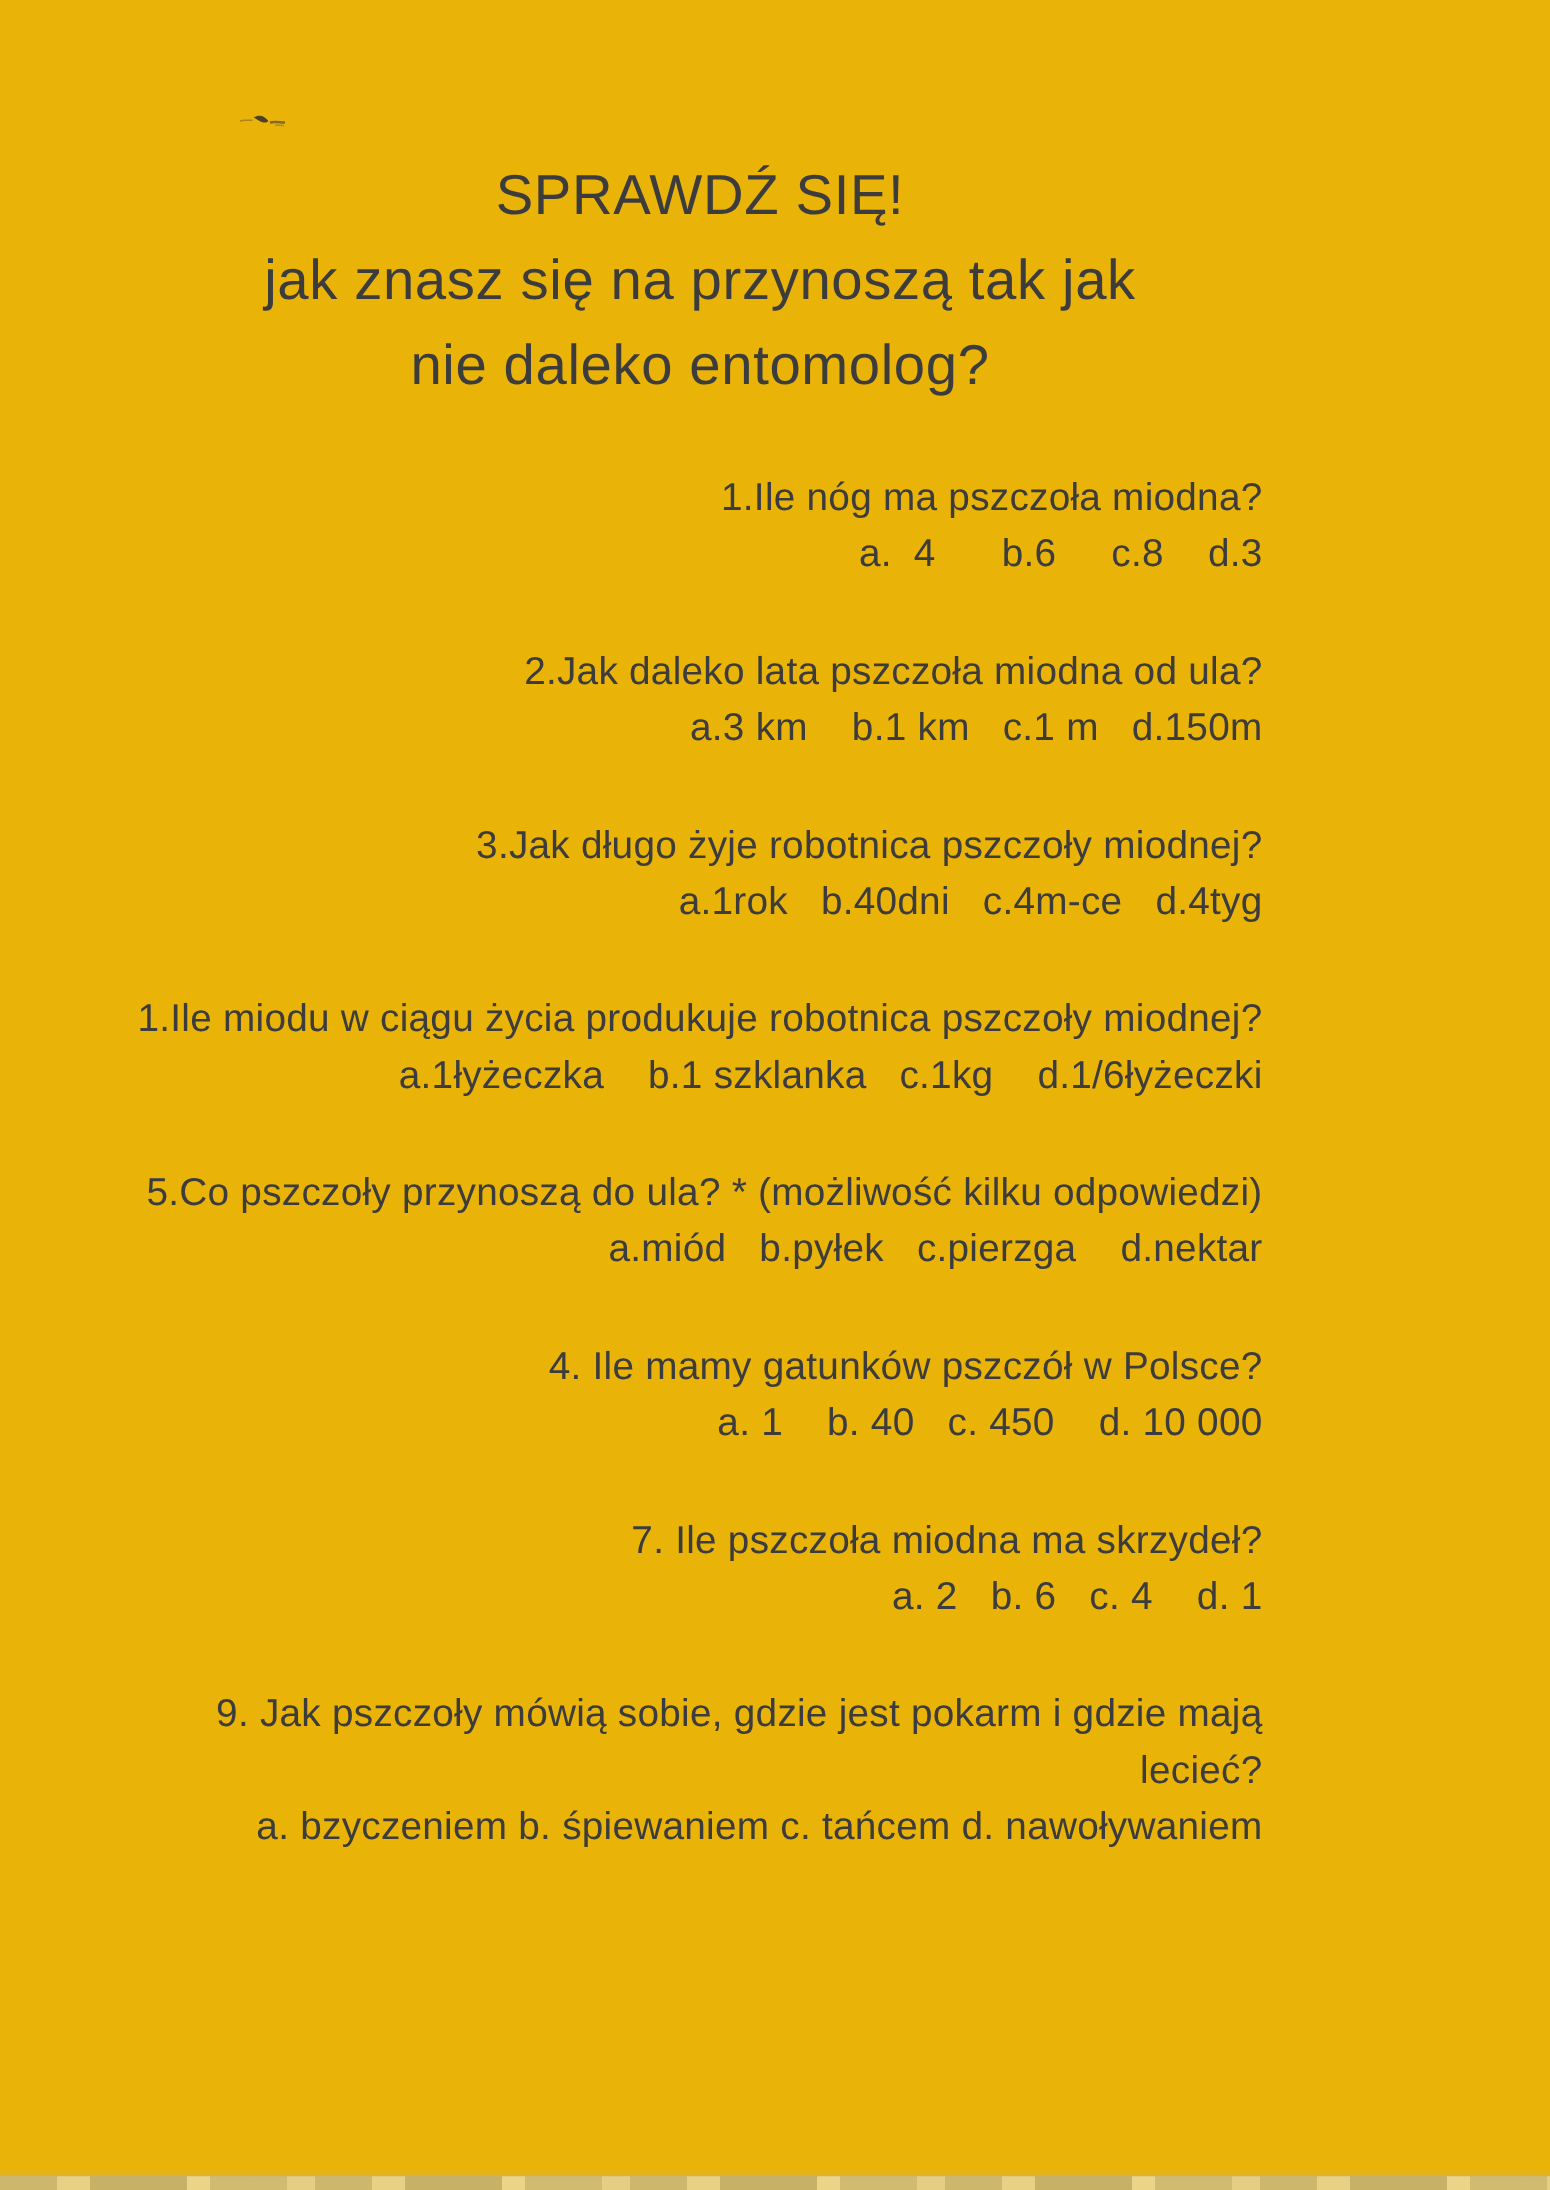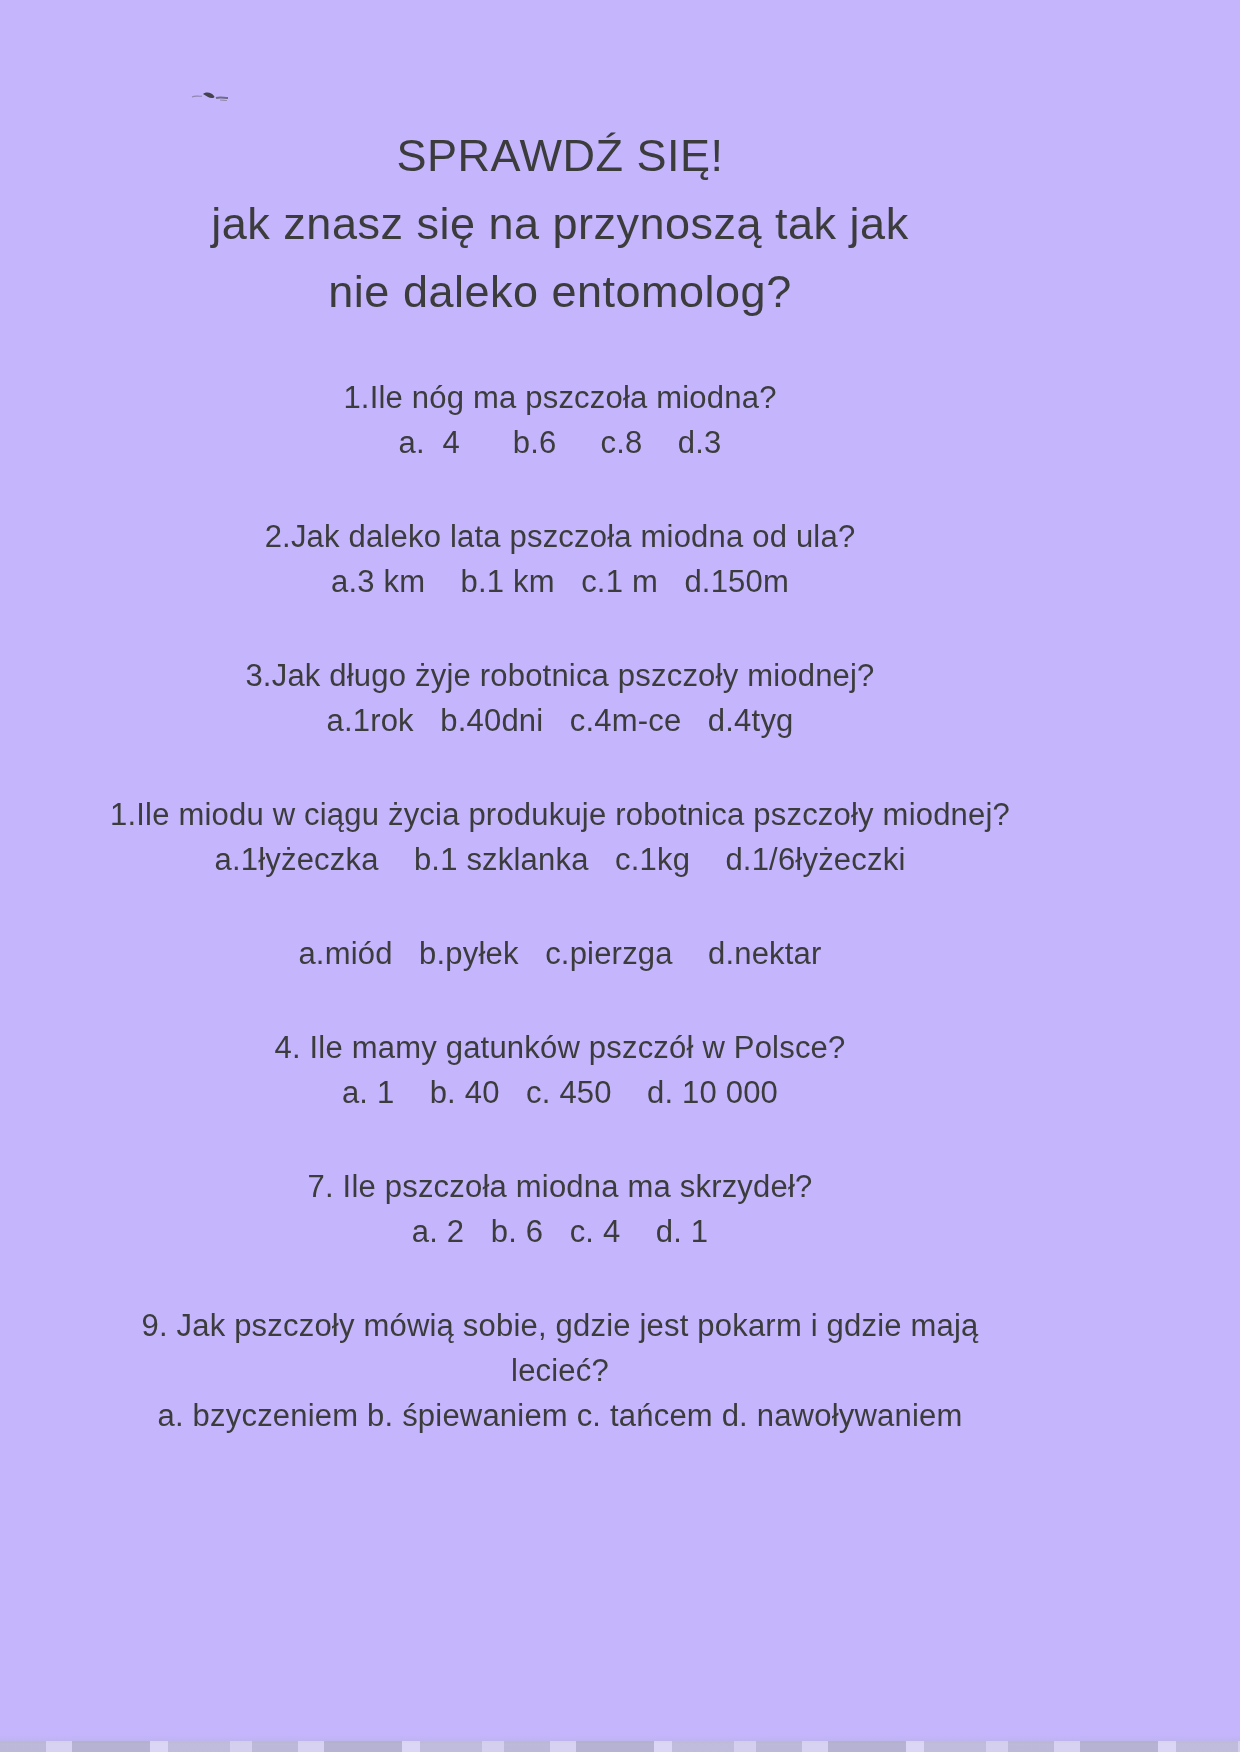--- a/index.html
+++ b/index.html
@@ -4,21 +4,21 @@
 <style>
   html, body {
     margin: 0;
     padding: 0;
     background: #ffffff;
   }
   .page {
     position: relative;
     width: 1240px;
     height: 1752px;
-    background: #c4b5fd;
+    background: #eab308;
     overflow: hidden;
     font-family: "Liberation Sans", "DejaVu Sans", sans-serif;
     color: #3c3c3c;
   }
   .content {
     position: absolute;
     left: 110px;
     top: 0;
     width: 900px;
     text-align: center;
@@ -26,20 +26,21 @@
   .title {
     margin-top: 122px;
     font-size: 45px;
     line-height: 68px;
     font-weight: 400;
     letter-spacing: 0.5px;
   }
   .title .line { white-space: pre-wrap; }
   .question-block {
     margin-top: 49px;
+    text-align: right;
   }
   .question-block:first-of-type {
     margin-top: 52px;
   }
   .q-text, .a-text {
     font-size: 31px;
     line-height: 45px;
     font-weight: 400;
     white-space: pre-wrap;
     letter-spacing: 0.2px;
@@ -114,20 +115,21 @@
       <div class="q-text">3.Jak długo żyje robotnica pszczoły miodnej?</div>
       <div class="a-text">a.1rok   b.40dni   c.4m-ce   d.4tyg</div>
     </div>
 
     <div class="question-block">
       <div class="q-text">1.Ile miodu w ciągu życia produkuje robotnica pszczoły miodnej?</div>
       <div class="a-text">a.1łyżeczka    b.1 szklanka   c.1kg    d.1/6łyżeczki</div>
     </div>
 
     <div class="question-block">
+      <div class="q-text">5.Co pszczoły przynoszą do ula? * (możliwość kilku odpowiedzi)</div>
       <div class="a-text">a.miód   b.pyłek   c.pierzga    d.nektar</div>
     </div>
 
     <div class="question-block">
       <div class="q-text">4. Ile mamy gatunków pszczół w Polsce?</div>
       <div class="a-text">a. 1    b. 40   c. 450    d. 10 000</div>
     </div>
 
     <div class="question-block">
       <div class="q-text">7. Ile pszczoła miodna ma skrzydeł?</div>

